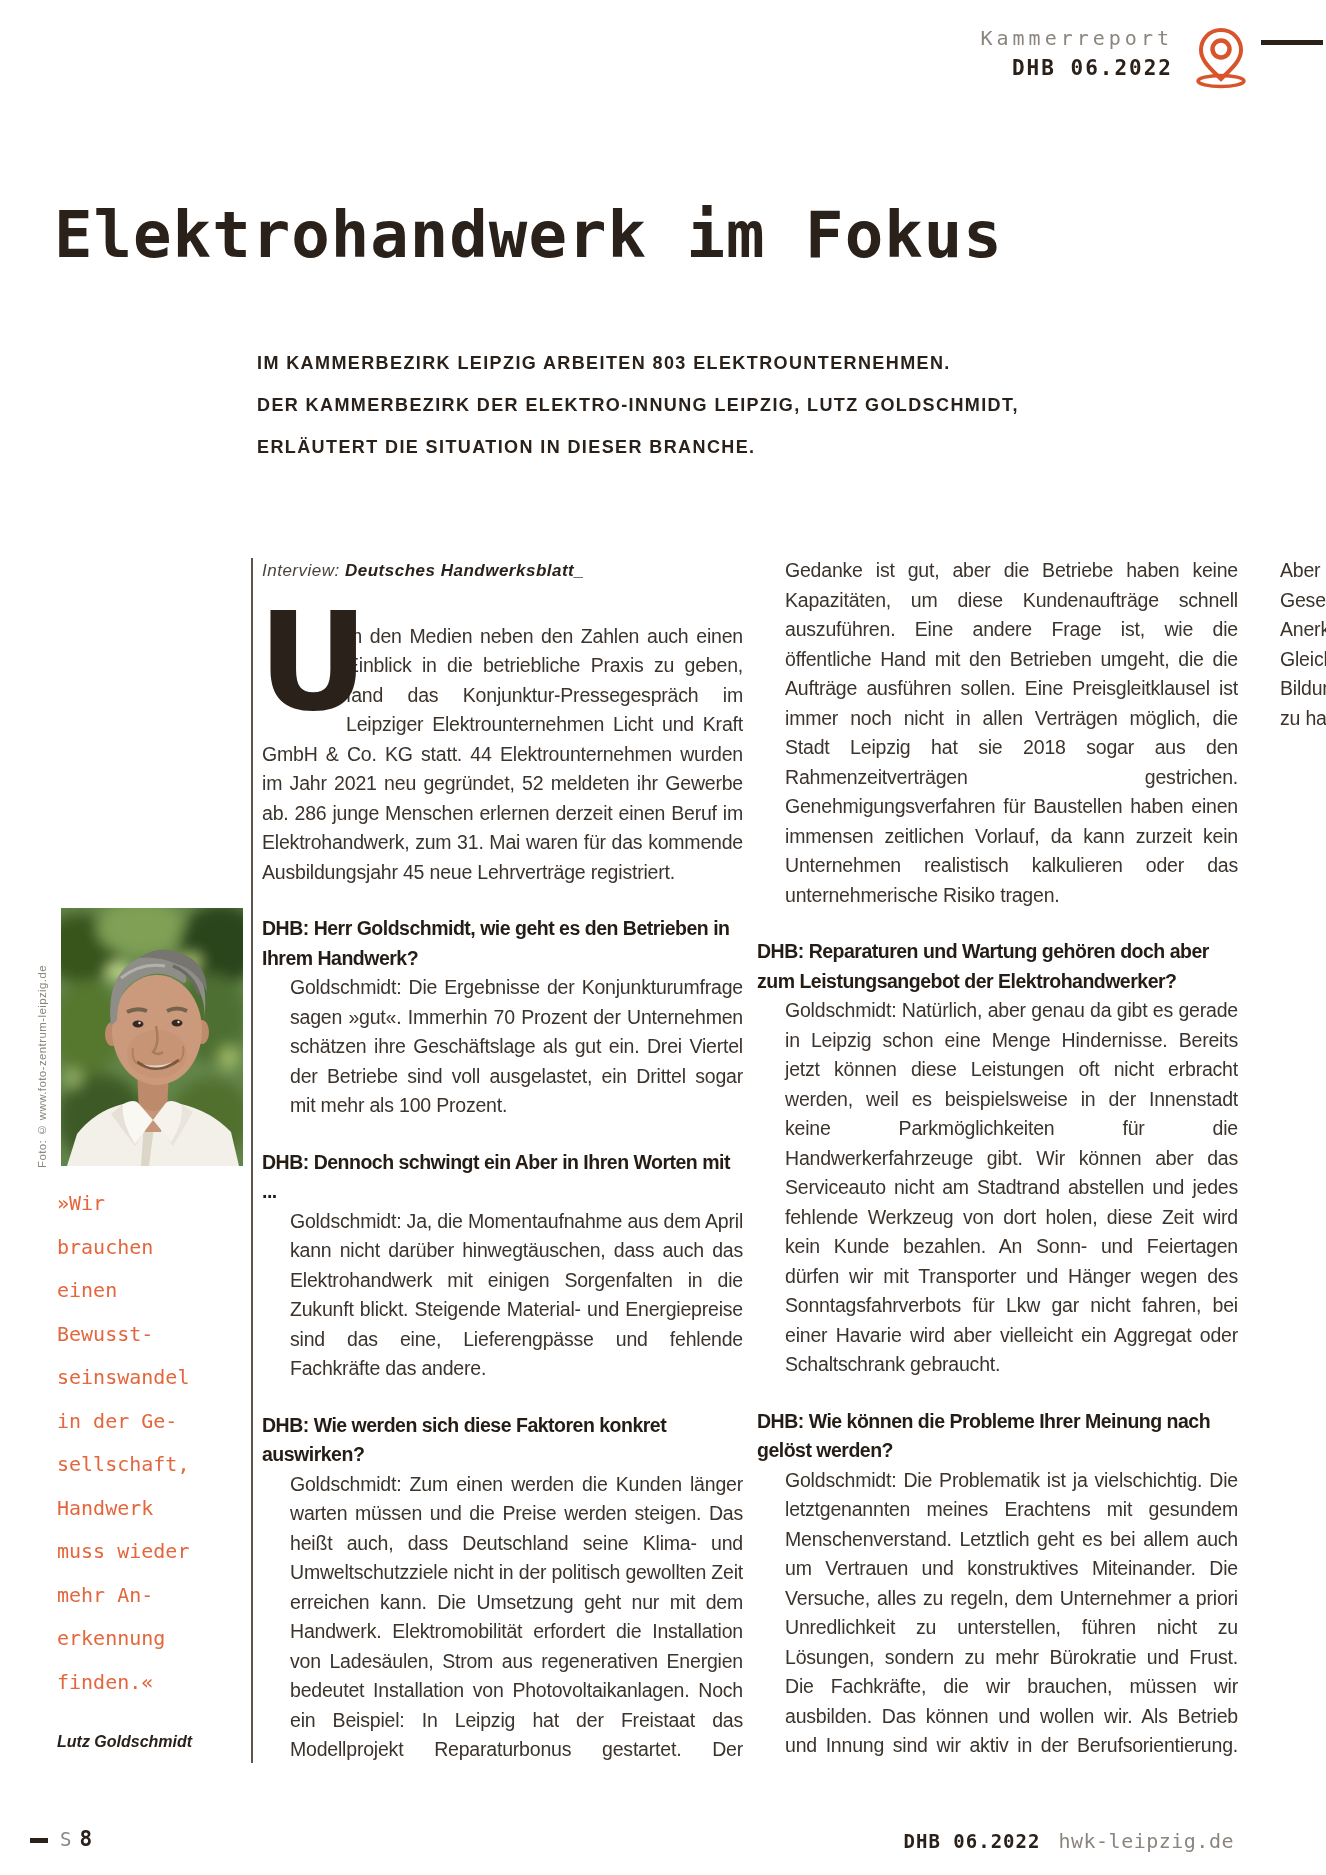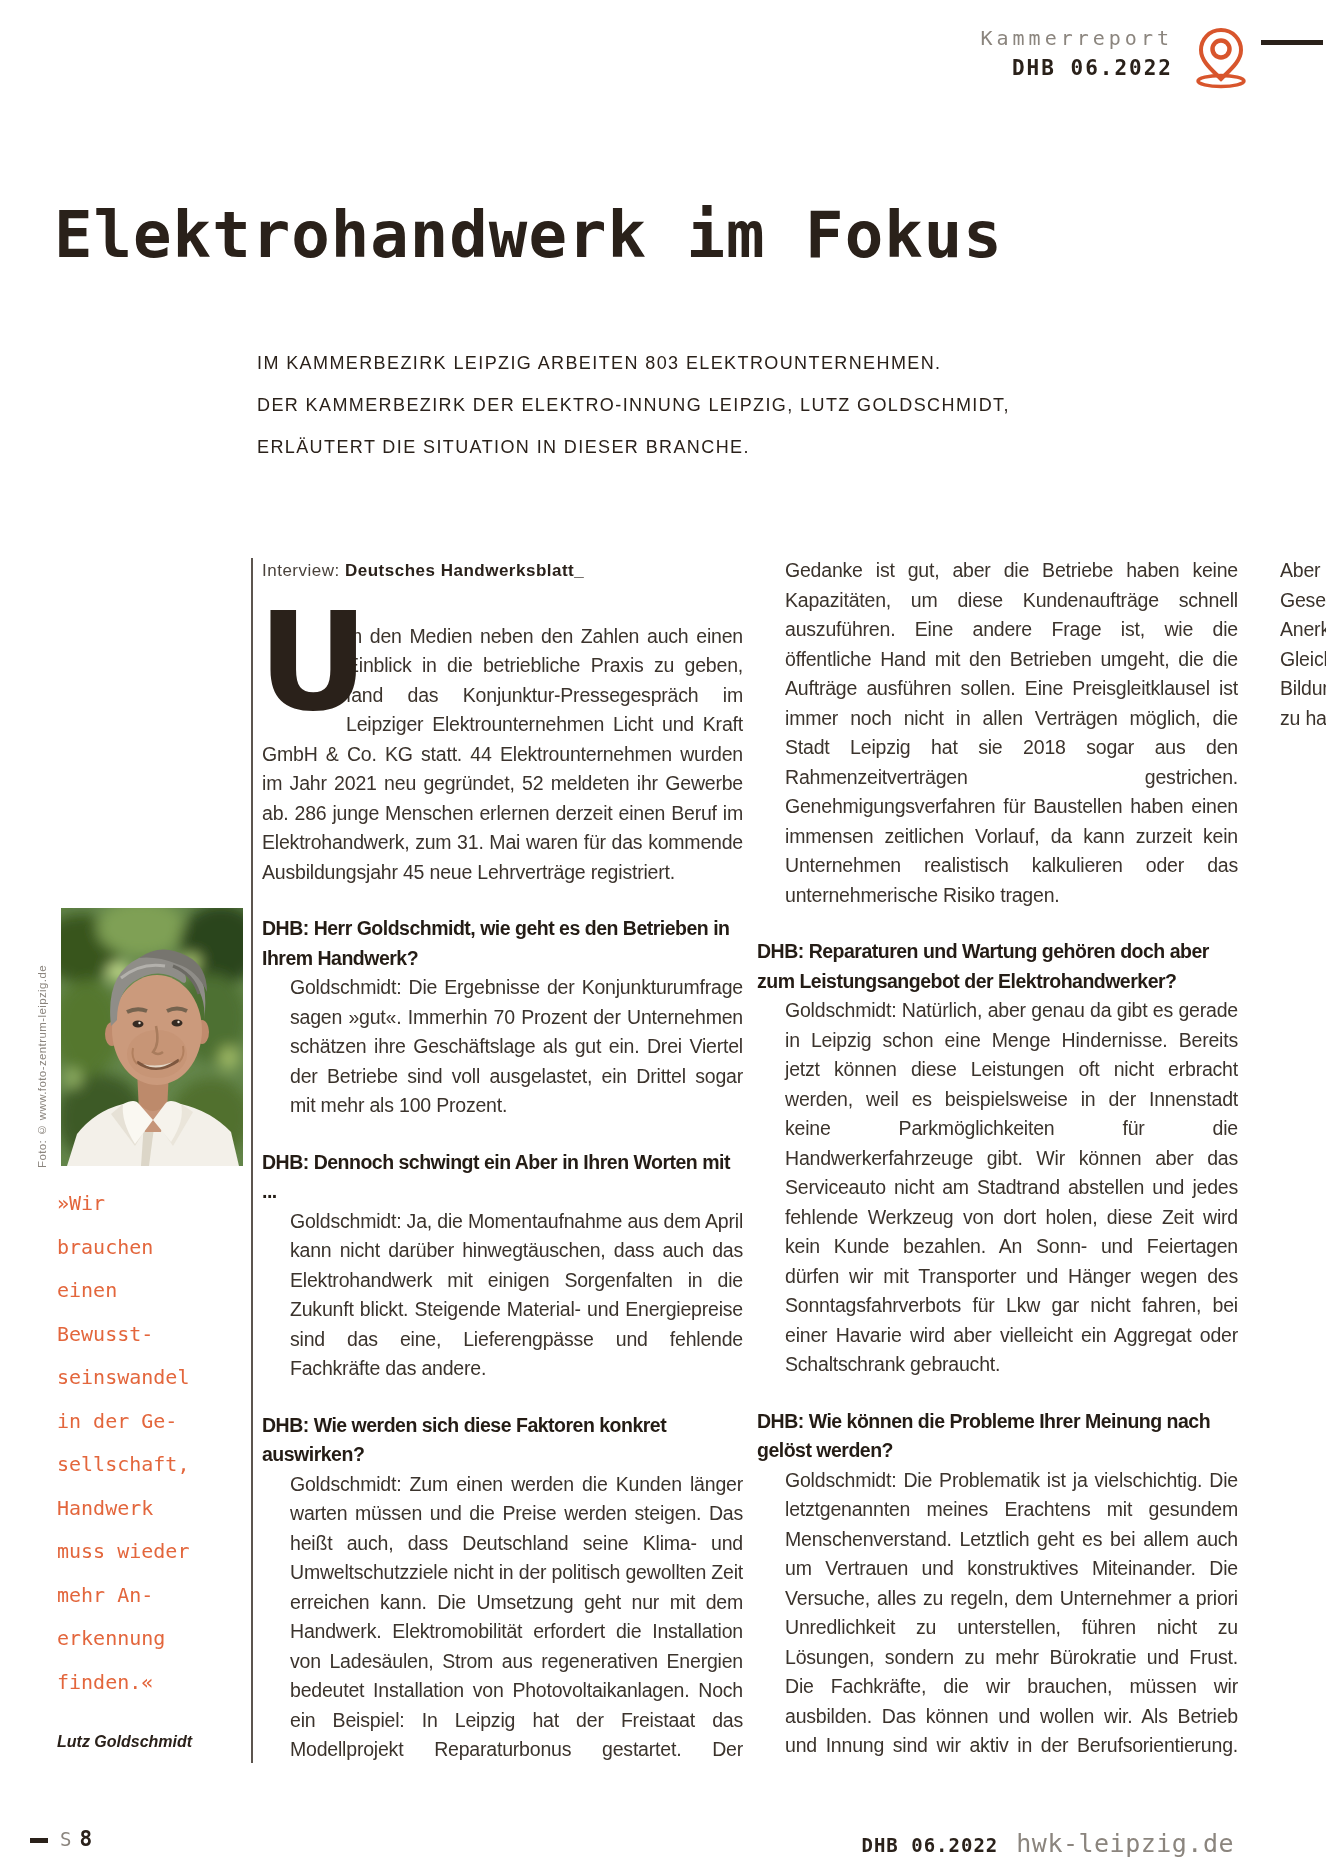--- a/index.html
+++ b/index.html
@@ -18,30 +18,30 @@
   .masthead-text{position:absolute;top:26px;right:153px;text-align:right;}
   .masthead-section{font-family:"DejaVu Sans Mono",monospace;font-size:20px;letter-spacing:4px;color:var(--muted);}
   .masthead-issue{font-family:"DejaVu Sans Mono",monospace;font-size:21px;font-weight:bold;letter-spacing:2px;color:var(--ink);margin-top:6px;}
   .pin-icon{position:absolute;top:24px;left:1190px;}
   .corner-bar{position:absolute;top:40px;left:1261px;width:62px;height:5px;background:var(--ink);}
 
   
   .page-title{position:absolute;left:54px;top:198px;font-family:"DejaVu Sans Mono",monospace;
     font-weight:bold;font-size:64px;letter-spacing:1px;color:var(--ink);white-space:nowrap;}
   .intro{position:absolute;left:257px;top:342px;width:860px;}
-  .intro div{font-size:18px;font-weight:400;letter-spacing:1.4px;line-height:42px;color:var(--ink);}
+  .intro div{font-size:18px;font-weight:700;letter-spacing:1.4px;line-height:42px;color:var(--ink);}
 
   
   .v-rule{position:absolute;left:251px;top:558px;width:2px;height:1205px;background:var(--rule);}
 
   
   .article{position:absolute;left:262px;top:556px;width:976px;height:1218px;
     column-count:2;column-gap:14px;column-fill:auto;
     font-size:19.5px;line-height:29.5px;letter-spacing:-0.2px;text-align:justify;hyphens:auto;color:var(--body);}
-  .byline{font-size:17px;letter-spacing:0.5px;margin-bottom:36px;text-align:left;color:#4a423b;}
+  .byline{font-style:italic;font-size:17px;letter-spacing:0.5px;margin-bottom:36px;text-align:left;color:#4a423b;}
   .byline .src{font-weight:bold;color:var(--ink);}
   .lead{margin:0;}
   .dropcap{float:left;width:84px;height:90px;position:relative;}
   .dropcap span{position:absolute;top:-28px;left:-4px;font-family:"DejaVu Sans",sans-serif;
     font-size:136px;line-height:1;font-weight:800;letter-spacing:-4px;color:var(--ink);}
   .question{font-weight:bold;font-size:19.5px;letter-spacing:-0.5px;color:#241c15;margin-top:27px;text-align:left;}
   .answer{padding-left:28px;}
 
   
   .portrait{position:absolute;left:61px;top:908px;width:182px;height:258px;}
@@ -51,21 +51,21 @@
     font-size:20px;line-height:43.5px;color:var(--quote);}
   .quote-attrib{position:absolute;left:57px;top:1733px;font-size:16px;font-weight:bold;font-style:italic;color:var(--ink);}
 
   
   .footer-dash{position:absolute;left:30px;top:1838px;width:18px;height:5px;background:var(--ink);}
   .footer-left{position:absolute;left:60px;top:1827px;font-family:"DejaVu Sans Mono",monospace;}
   .footer-left .pg-label{font-size:19px;color:var(--muted);letter-spacing:2px;}
   .footer-left .pg-num{font-size:21px;font-weight:bold;color:var(--ink);margin-left:6px;}
   .footer-right{position:absolute;right:92px;top:1829px;font-family:"DejaVu Sans Mono",monospace;display:flex;gap:18px;align-items:baseline;}
   .footer-right .issue{font-size:19px;font-weight:bold;letter-spacing:1px;color:var(--ink);}
-  .footer-right .site{font-size:25px;letter-spacing:0.5px;color:var(--muted);text-decoration:none;}
+  .footer-right .site{font-size:20px;letter-spacing:0.5px;color:var(--muted);text-decoration:none;}
 </style>
 </head>
 <body>
 
 <div class="masthead-text">
   <div class="masthead-section">Kammerreport</div>
   <div class="masthead-issue">DHB 06.2022</div>
 </div>
 <svg class="pin-icon" width="62" height="66" viewBox="0 0 62 66">
   <path d="M31 6 C19 6 11 15.5 11 26 C11 37 21 45 31 55 C41 45 51 37 51 26 C51 15.5 43 6 31 6 Z" fill="none" stroke="#d8552c" stroke-width="4"></path>

